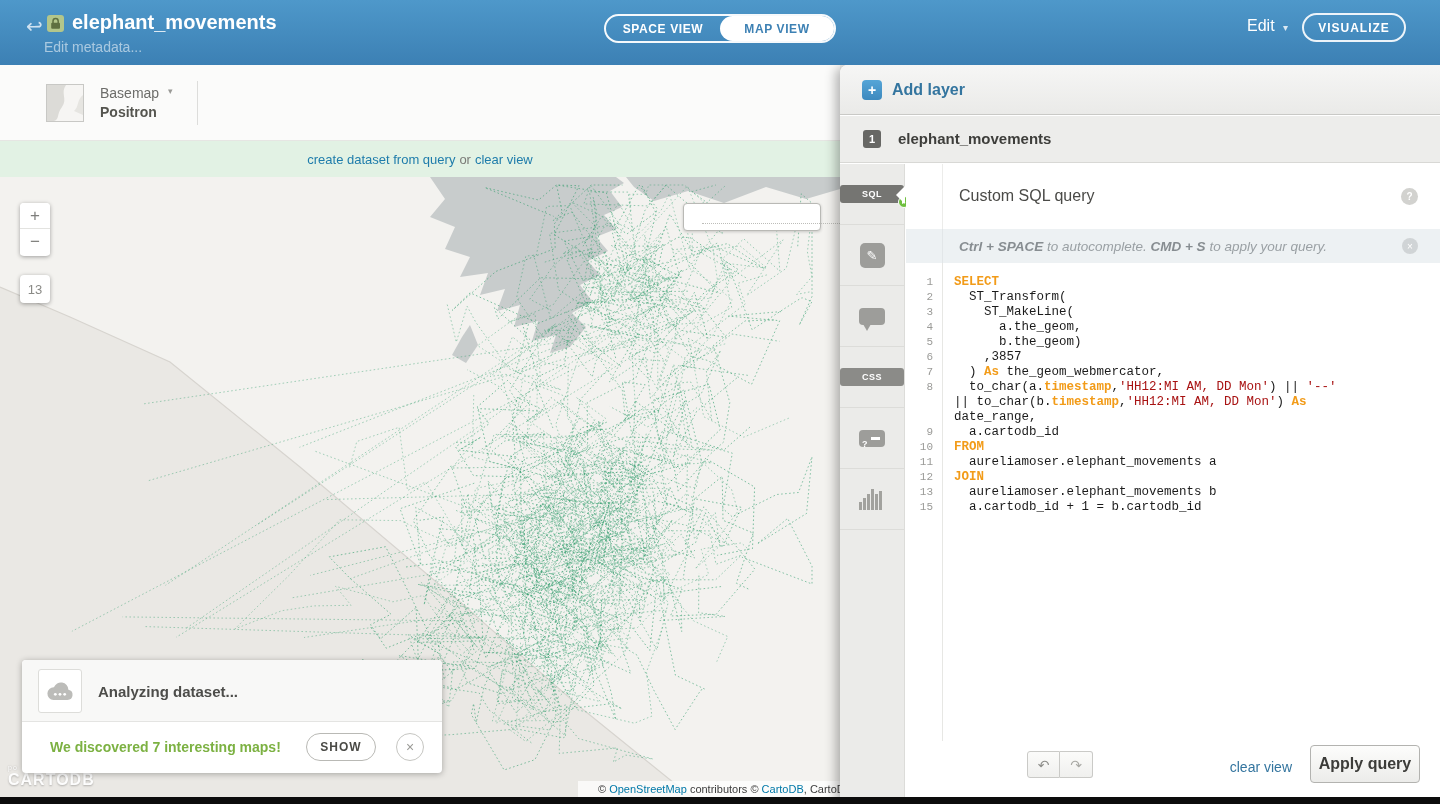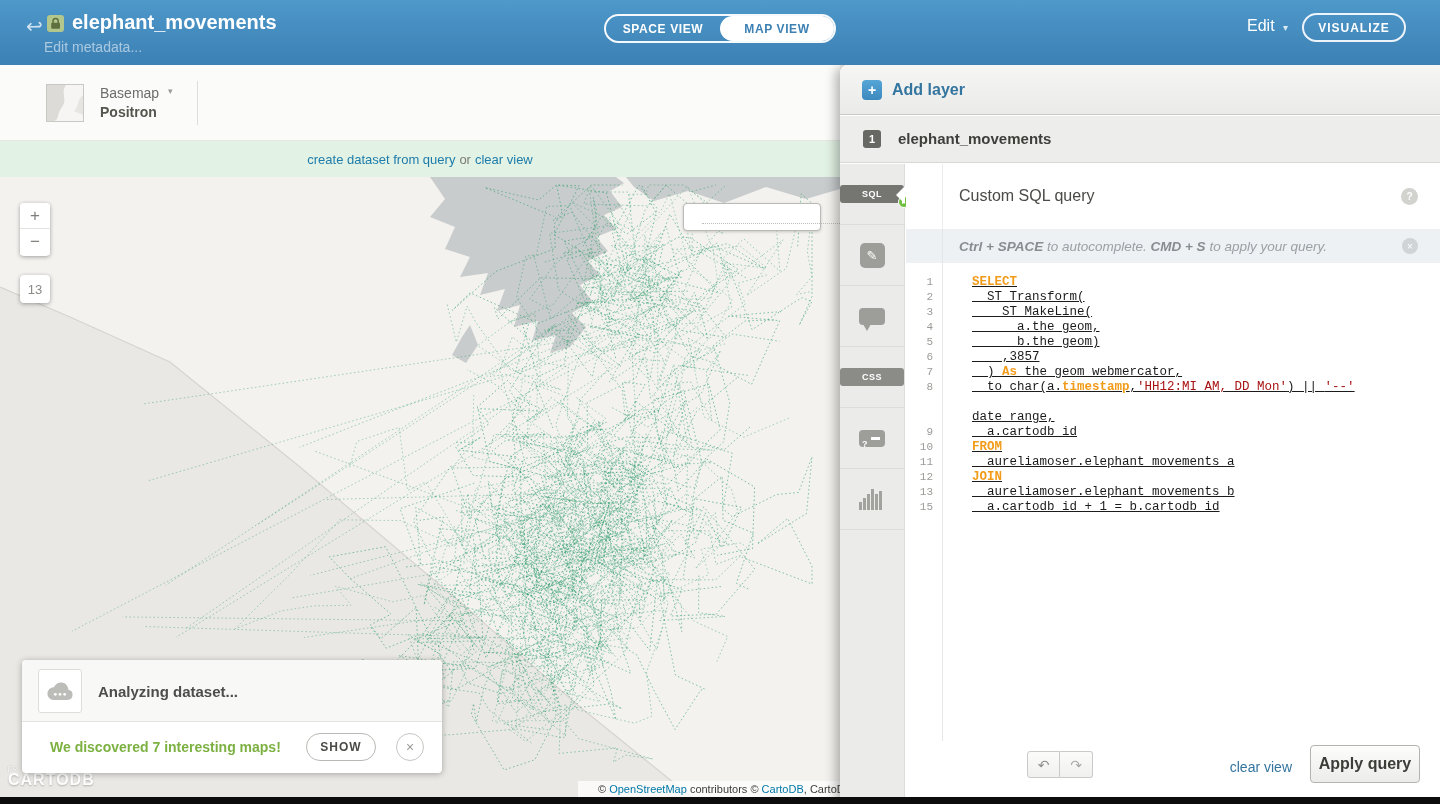--- a/index.html
+++ b/index.html
@@ -143,22 +143,22 @@
   .hint-text b { color:#878d91; }
   .hint-close { position:absolute; right:22px; top:9px; width:16px; height:16px; border-radius:50%;
                 background:#d0d4d6; color:#fff; font-size:10px; display:flex; align-items:center;
                 justify-content:center; cursor:pointer; }
 
   .code-area { position:relative; padding-top:12px; height:478px; cursor:text; }
   .code-area:before { content:""; position:absolute; left:36px; top:0; bottom:0; border-left:1px solid #e7e7e4; }
   .code-row { display:flex; height:15px; }
   .code-row .ln { width:36px; text-align:right; padding-right:9px; color:#9b9b98;
                   font:11px/15px "Liberation Mono", monospace; flex:none; }
-  .code-row .cl { padding-left:30px; font:12.5px/15px "Liberation Mono", monospace;
-                  white-space:pre; color:#1b1b1b;text-decoration:underline; }
+  .code-row .cl { padding-left:12px; font:12.5px/15px "Liberation Mono", monospace;
+                  white-space:pre; color:#1b1b1b; }
   .tok-k { color:#f29b18; font-weight:bold; }
   .tok-s { color:#a81212; }
 
   .panel-footer { position:absolute; left:66px; right:0; bottom:0; height:57px; background:#fff; }
   .undo-group { position:absolute; left:55px; top:11px; display:flex; }
   .undo-group button { width:33px; height:27px; background:linear-gradient(#fbfbfa,#f0f0ee);
                        border:1px solid #cacac7; color:#a9a9a5; font-size:14px; cursor:pointer;
                        font-family:"DejaVu Sans",sans-serif; }
   .undo-group button:first-child { border-radius:3px 0 0 3px; color:#8d8d89; }
   .undo-group button:last-child  { border-radius:0 3px 3px 0; border-left:none; }
@@ -552,20 +552,21 @@
             <div class="code-row">
               <span class="ln">7</span>
               <span class="cl"><span>  ) </span><span class="tok-k">As</span><span> the_geom_webmercator,</span></span>
             </div>
             <div class="code-row">
               <span class="ln">8</span>
               <span class="cl"><span>  to_char(a.</span><span class="tok-k">timestamp</span><span>,</span><span class="tok-s">'HH12:MI AM, DD Mon'</span><span>) || </span><span class="tok-s">'--'</span></span>
             </div>
             <div class="code-row">
               <span class="ln"></span>
+              <span class="cl"><span>|| to_char(b.</span><span class="tok-k">timestamp</span><span>,</span><span class="tok-s">'HH12:MI AM, DD Mon'</span><span>) </span><span class="tok-k">As</span></span>
             </div>
             <div class="code-row">
               <span class="ln"></span>
               <span class="cl"><span>date_range,</span></span>
             </div>
             <div class="code-row">
               <span class="ln">9</span>
               <span class="cl"><span>  a.cartodb_id</span></span>
             </div>
             <div class="code-row">

